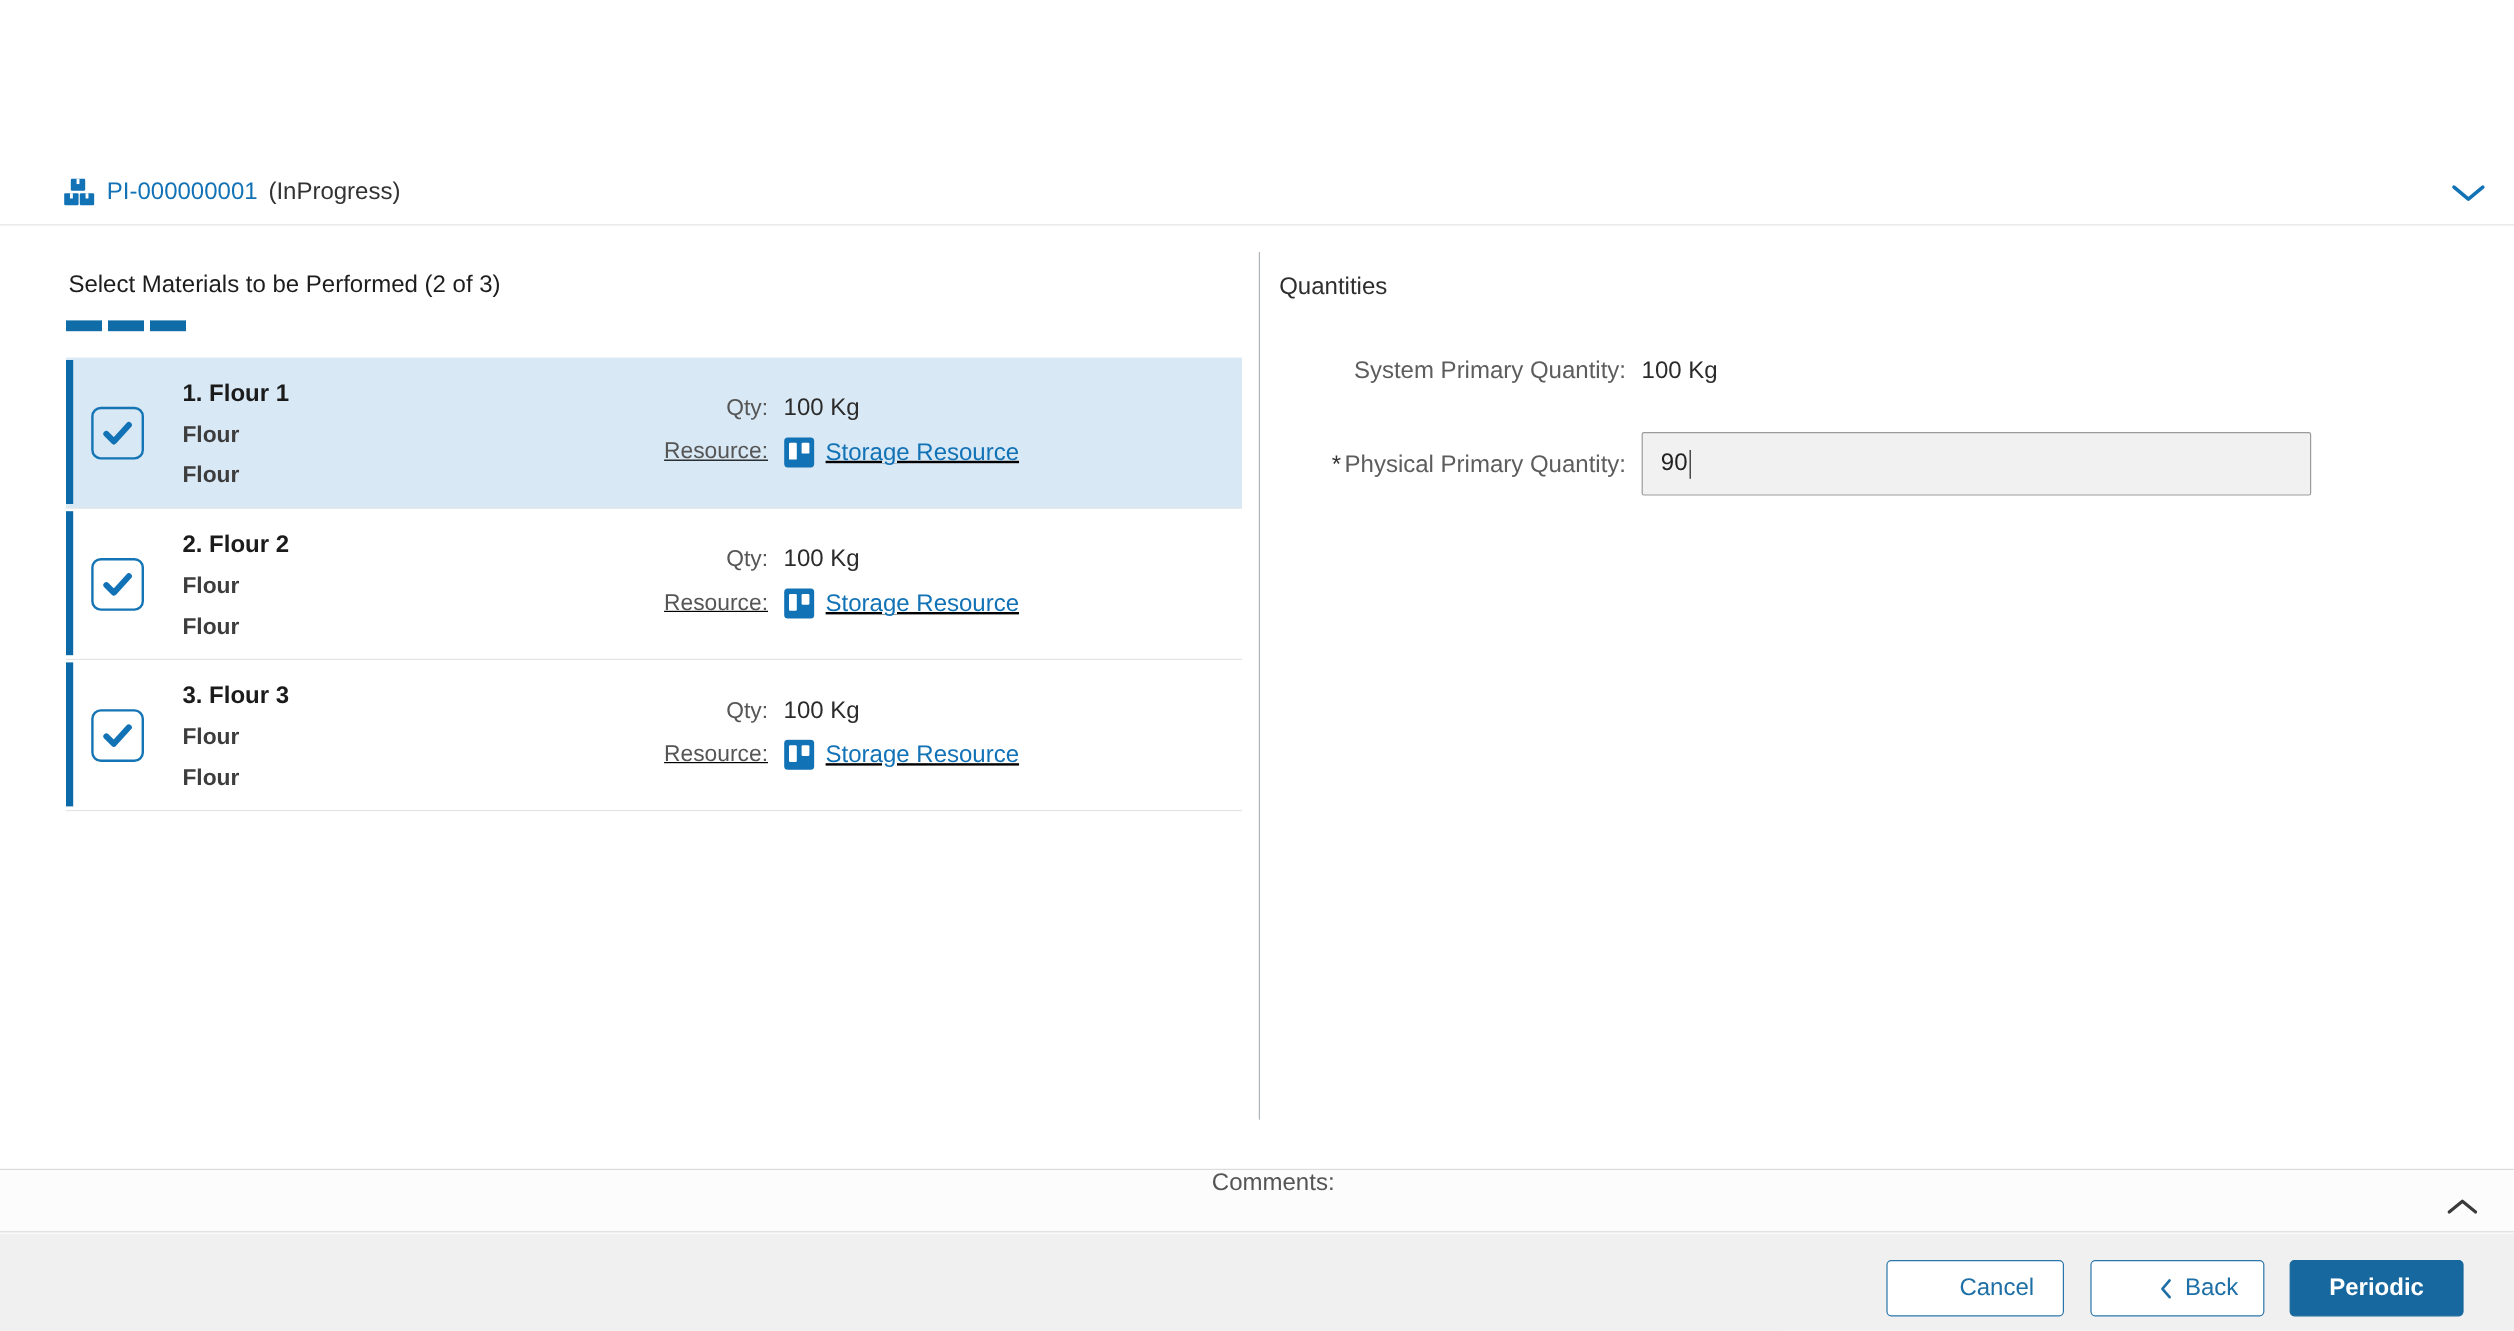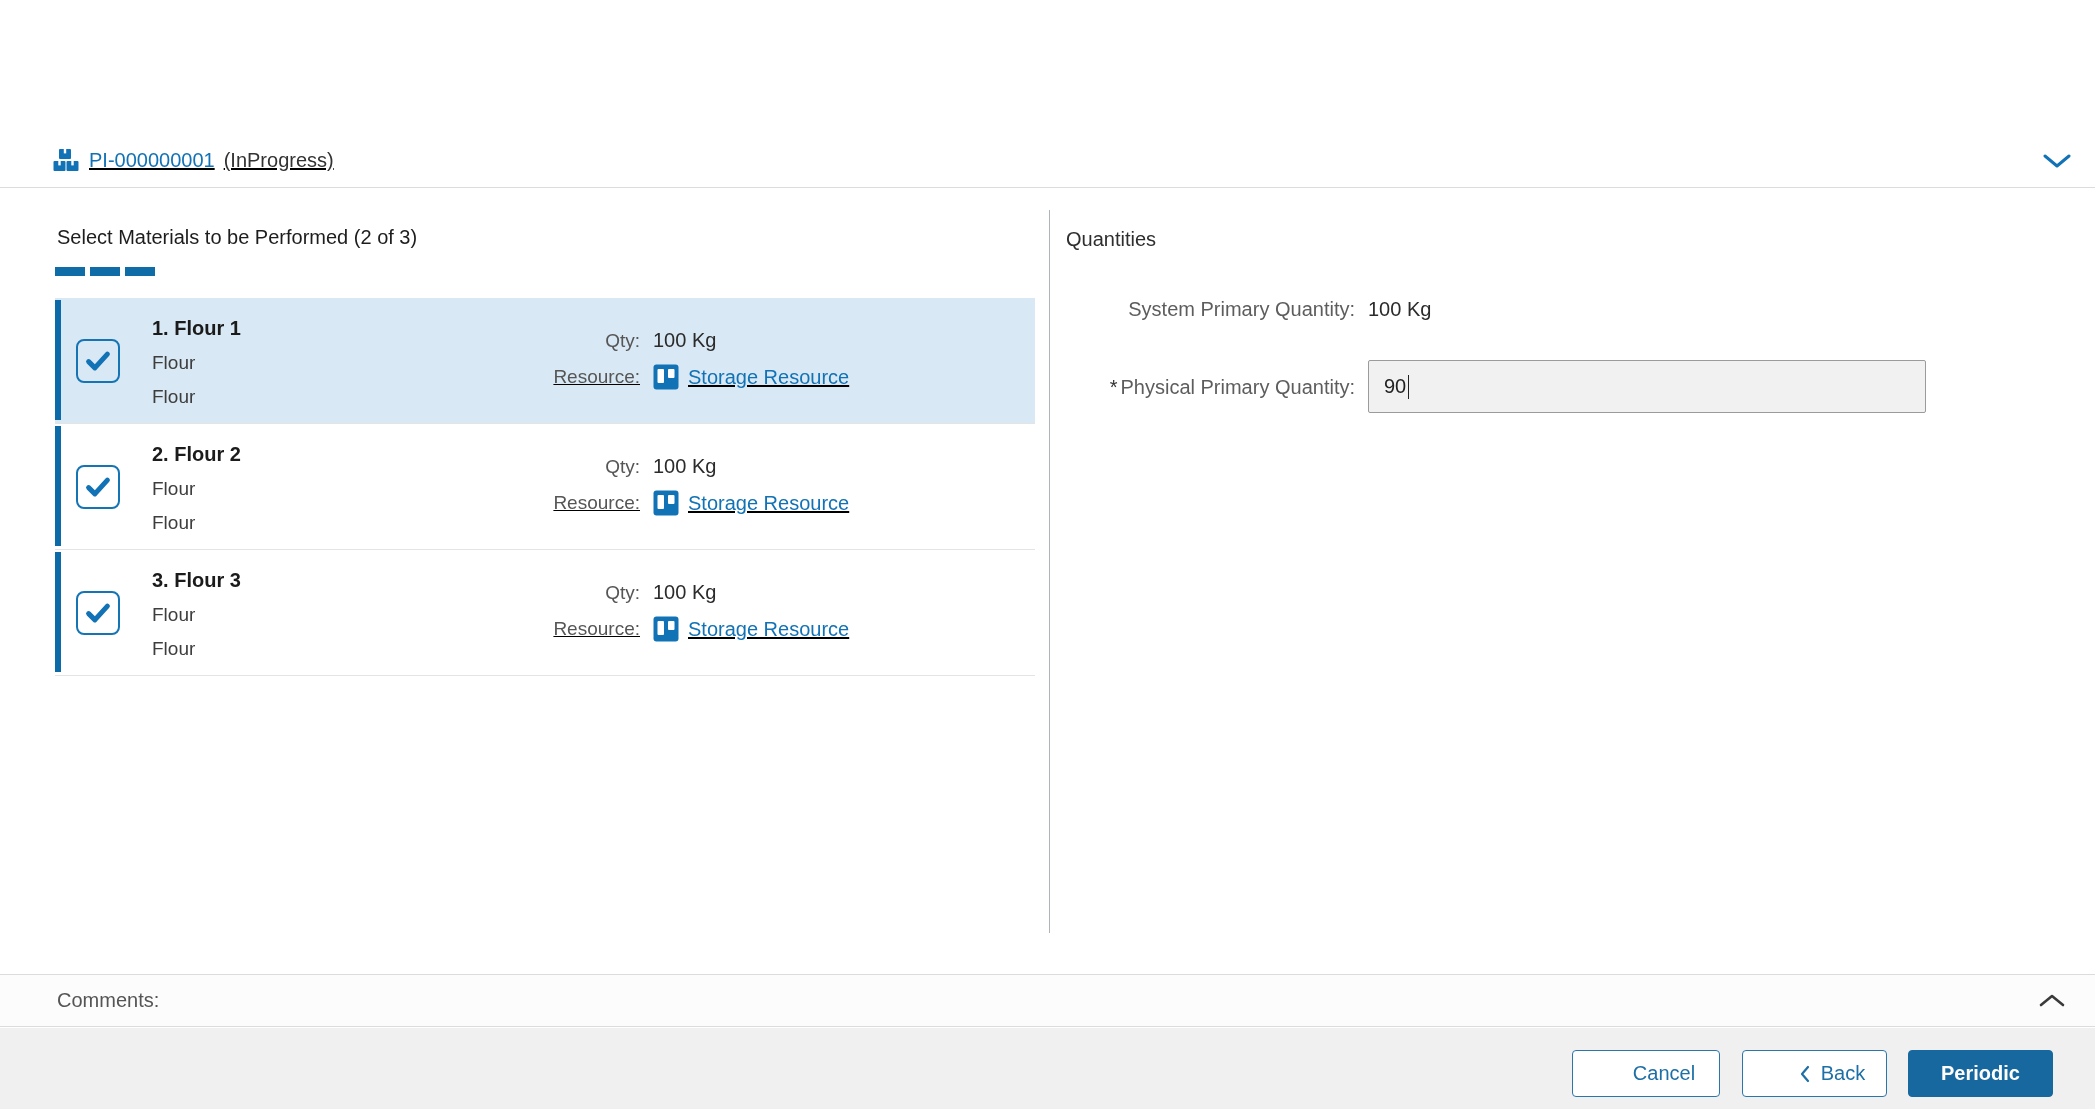--- a/index.html
+++ b/index.html
@@ -16,21 +16,21 @@
   .step { display:flex; align-items:center; cursor:pointer; }
   .step-circle { width:26px; height:26px; border-radius:50%; display:inline-flex; align-items:center; justify-content:center; font-size:14px; font-weight:700; }
   .step.done .step-circle { background:rgba(255,255,255,.42); border:1px dotted rgba(255,255,255,.8); color:#eef6fc; }
   .step.done .step-label { color:rgba(255,255,255,.62); }
   .step.active .step-circle { background:#fff; color:#0b73bd; }
   .step.active .step-label { color:#fff; }
   .step-label { font-size:15px; font-weight:700; margin-left:12px; letter-spacing:.4px; }
   .step-connector { width:38px; height:2px; background:#fff; margin:0 17px 0 19px; }
 
   
-  .context-bar { position:absolute; top:134px; left:0; width:100%; height:54px; background:#fff; border-bottom:1px solid #dcdcdc; display:flex; align-items:center; padding:0 24px 0 53px; cursor:pointer;text-decoration:underline; }
+  .context-bar { position:absolute; top:134px; left:0; width:100%; height:54px; background:#fff; border-bottom:1px solid #dcdcdc; display:flex; align-items:center; padding:0 24px 0 53px; cursor:pointer; }
   .boxes-icon { width:26px; height:26px; display:inline-flex; }
   .order-link { color:#1272b6; font-size:20px; margin-left:10px; text-decoration:none; cursor:pointer; }
   .order-status { color:#333; font-size:20px; margin-left:9px; }
   .ctx-chevron { margin-left:auto; display:inline-flex; cursor:pointer; }
 
   
   .main { position:absolute; top:188px; left:0; width:100%; height:786px; background:#fff; }
   .v-divider { position:absolute; left:1049px; top:22px; width:1px; height:723px; background:#aeb5ba; }
   .left-panel { position:absolute; left:0; top:0; width:1049px; height:100%; padding-left:55px; }
   .panel-heading { font-size:20px; font-weight:400; color:#1d1d1d; }
@@ -38,21 +38,21 @@
   .progress-dashes { margin-top:17px; display:flex; gap:5px; height:9px; }
   .progress-dashes .dash { width:30px; height:9px; background:#0f6ca7; }
 
   .material-list { margin-top:22px; width:980px; }
   .mat-row { position:relative; height:126px; border-bottom:1px solid #e4e4e4; background:#fff; cursor:pointer; }
   .mat-row.selected { background:#d8e8f4; }
   .accent { position:absolute; left:0; top:2px; bottom:3px; width:6px; background:#0d6aa8; }
   .checkbox { position:absolute; left:21px; top:41px; width:44px; height:44px; border:2px solid #1574b4; border-radius:8px; display:flex; align-items:center; justify-content:center; cursor:pointer; }
   .mat-text { position:absolute; left:97px; top:18px; }
   .mat-title { font-size:20px; font-weight:600; color:#1b1b1b; line-height:25px; }
-  .mat-sub { font-size:19px; font-weight:400; color:#3d3d3d; line-height:25px; margin-top:9px; }
+  .mat-sub { font-size:19px; font-weight:700; color:#3d3d3d; line-height:25px; margin-top:9px; }
   .mat-meta { position:absolute; left:0; top:0; width:100%; height:100%; pointer-events:none; }
   .meta-row { position:absolute; left:0; display:flex; align-items:center; width:100%; }
   .meta-row.qty { top:31px; }
   .meta-row.res { top:66px;text-decoration:underline; }
   .meta-label { display:inline-block; width:585px; text-align:right; font-size:19px; color:#565656; }
   .meta-value { margin-left:13px; font-size:20px; color:#2b2b2b; }
   .res-icon { width:26px; height:26px; margin-left:13px; display:inline-flex; }
   .res-link { margin-left:9px; font-size:20px; color:#1272b6; text-decoration:none; cursor:pointer; pointer-events:auto; }
 
   .right-panel { position:absolute; left:1050px; top:0; right:0; height:100%; padding-left:16px; }
@@ -60,21 +60,21 @@
   .form-row { display:grid; grid-template-columns:289px auto; column-gap:13px; align-items:center; }
   .form-row.r1 { margin-top:44px; }
   .form-row.r2 { margin-top:38px; }
   .form-label { text-align:right; font-size:20px; color:#5d5d5d; line-height:26px; white-space:nowrap; }
   .req-mark { color:#333; margin-right:3px; }
   .form-value { font-size:20px; color:#2b2b2b; }
   .input-box { width:558px; height:53px; background:#f1f1f1; border:1px solid #9b9b9b; border-radius:2px; display:flex; align-items:center; padding-left:15px; font-size:20px; color:#222; cursor:text; }
   .caret { width:1px; height:24px; background:#222; margin-left:2px; }
 
   
-  .comments-bar { position:absolute; top:974px; left:0; width:100%; height:53px; background:#fcfcfc; border-top:1px solid #dcdcdc; border-bottom:1px solid #dcdcdc; display:flex; align-items:center; padding:0 30px 0 57px; cursor:pointer; }
+  .comments-bar { position:absolute; top:974px; left:0; width:100%; height:53px; background:#fcfcfc; border-top:1px solid #dcdcdc; border-bottom:1px solid #dcdcdc; display:flex; align-items:center; padding:0 30px 0 57px; cursor:pointer;flex-direction:column; }
   .comments-label { font-size:20px; color:#555; }
   .comments-chevron { margin-left:auto; display:inline-flex; cursor:pointer; }
 
   
   .footer { position:absolute; top:1028px; left:0; width:100%; height:81px; background:#f0f0f0; }
   .btn { position:absolute; top:22px; height:47px; border-radius:4px; font-family:inherit; font-size:20px; cursor:pointer; display:flex; align-items:center; justify-content:center; }
   .btn.secondary { background:#fff; border:1px solid #2a76ab; color:#1d6fa6;padding-left:36px; }
   .btn.primary { background:#17689e; border:1px solid #17689e; color:#fff; font-weight:600; }
   .btn-cancel { left:1572px; width:148px; }
   .btn-back { left:1742px; width:145px; }

